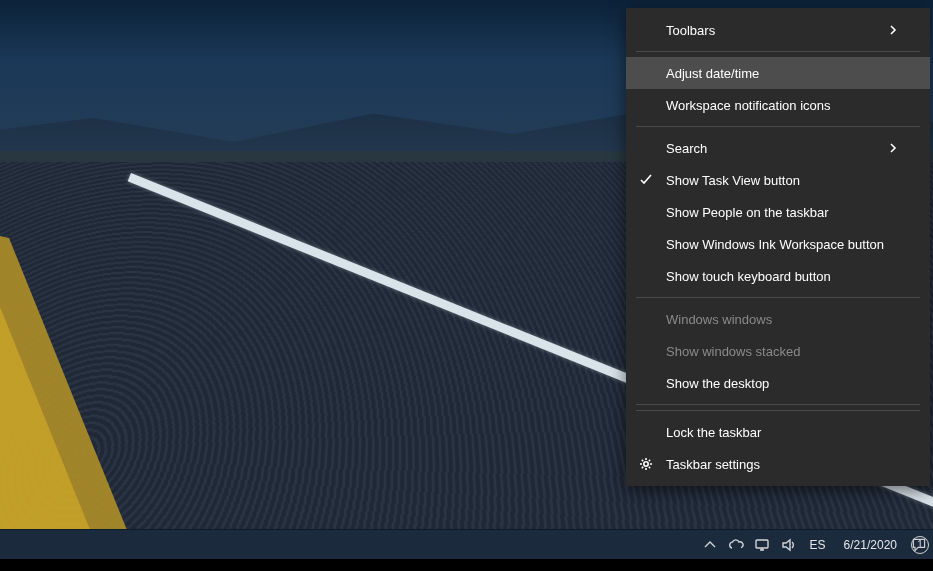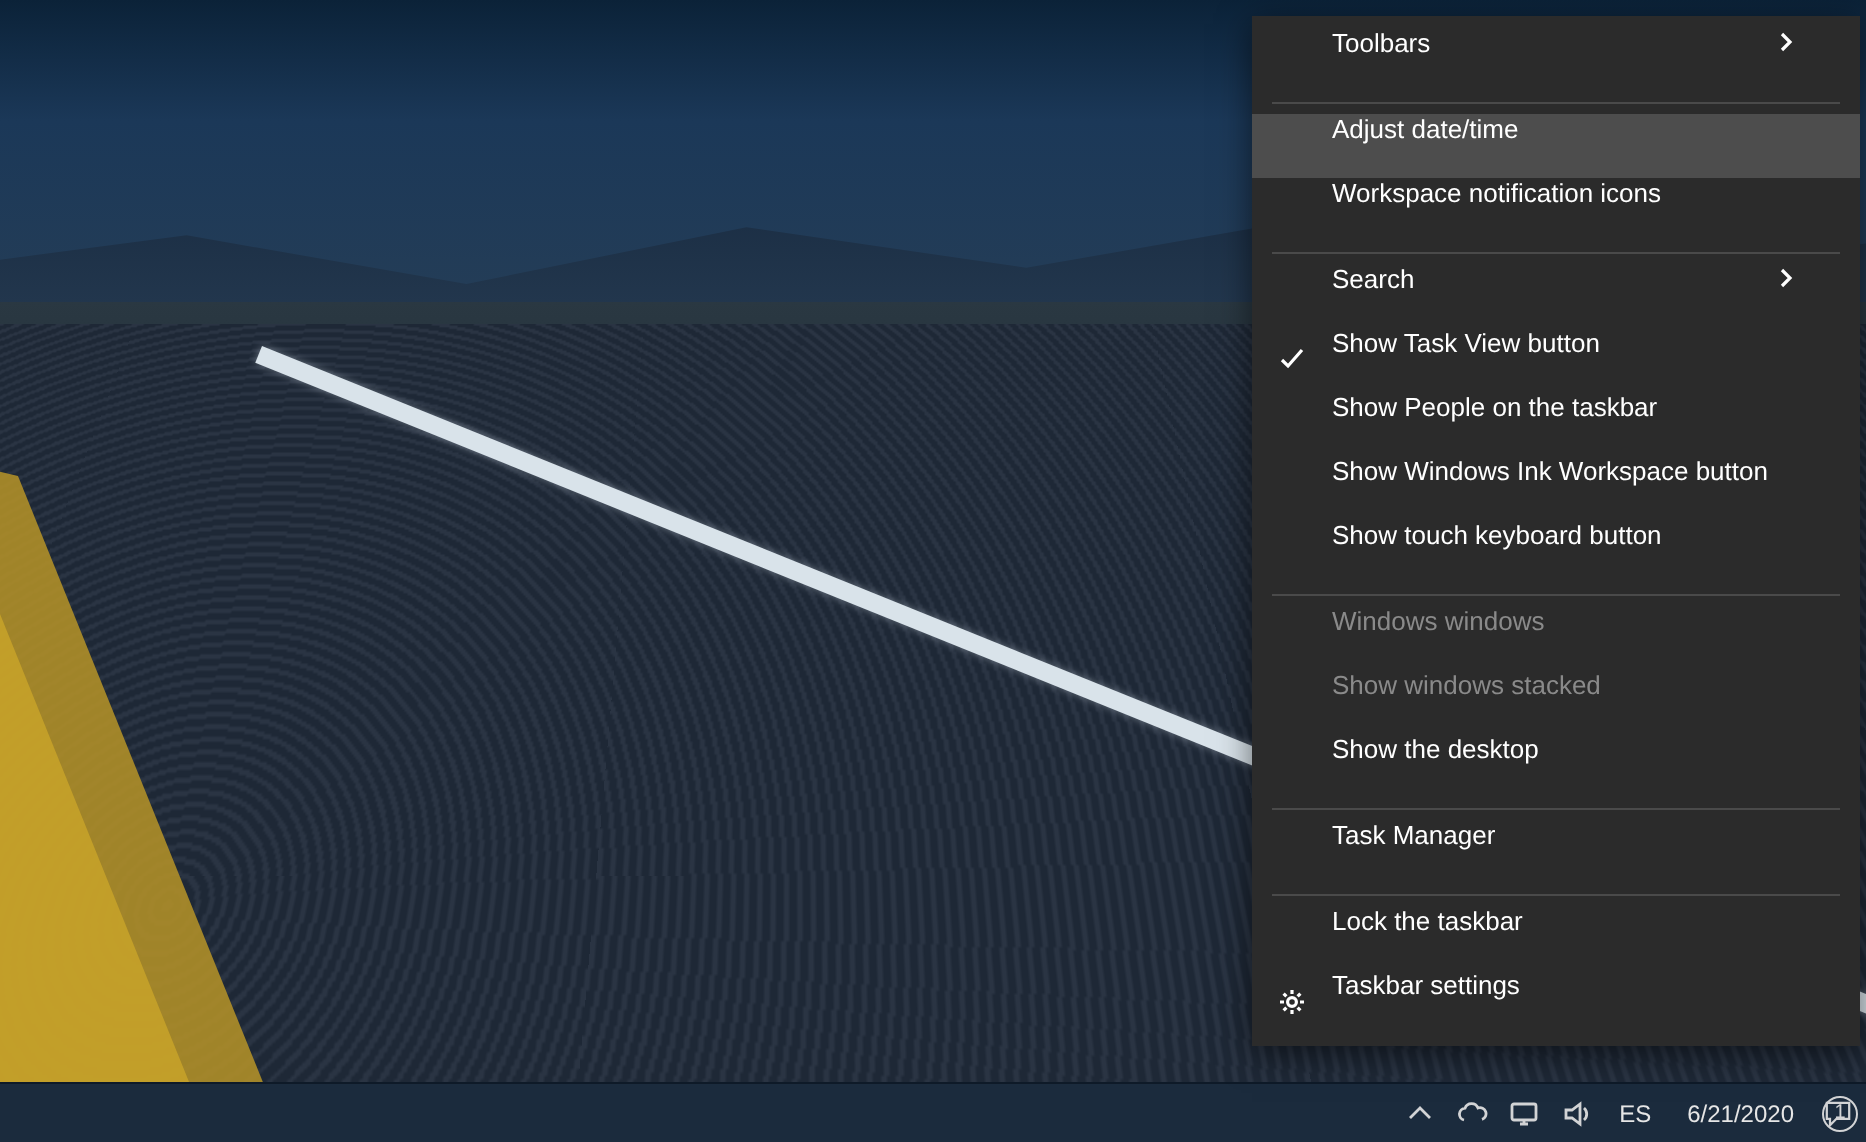--- a/index.html
+++ b/index.html
@@ -27,38 +27,38 @@
               transform:perspective(600px) rotateX(35deg); transform-origin:top center; }
   .lane-white{ position:absolute; left:14%; top:32%; width:130%; height:9px;
                background:#d9e3ea; transform:rotate(22deg); transform-origin:left top;
                box-shadow:0 0 4px rgba(220,230,240,.4); }
   .lane-yellow{ position:absolute; left:-2%; top:48%; width:55%; height:420px;
                background:#c9a329; transform:rotate(68deg) skewX(-35deg);
                transform-origin:left top; opacity:.85; }
   .lane-yellow.two{ left:1%; top:44%; background:#b79427; }
 
   
-  .taskbar { position:absolute; left:0; right:0; bottom:0; height:30px;
+  .taskbar { position:absolute; left:0; right:0; bottom:12px; height:30px;
              background:#1b2b3d; border-top:1px solid #0e1a28;
              display:flex; align-items:center; justify-content:flex-end;
              color:#e6e6e6; font-size:12px; padding-right:6px; }
   .tray    { display:flex; align-items:center; gap:10px; }
   .tray .ico{ width:16px; height:16px; display:flex; align-items:center; justify-content:center; opacity:.9; }
   .tray svg{ width:16px; height:16px; stroke:#e6e6e6; fill:none; stroke-width:1.4; }
   .badge   { position:relative; }
   .badge-circle{ position:absolute; width:18px; height:18px; border:1.3px solid #e6e6e6;
                  border-radius:50%; display:flex; align-items:center; justify-content:center;
                  font-size:10px; right:-2px; top:-1px; }
   .lang, .date { padding:0 4px; }
 
   
   .ctx { position:absolute; top:8px; right:3px; width:304px;
          background:#2b2b2b; color:#fff; font-size:13px;
          box-shadow:0 4px 16px rgba(0,0,0,.55); padding:6px 0; }
-  .ctx-item{ position:relative; display:flex; align-items:flex-start;
+  .ctx-item{ position:relative; display:flex; align-items:center;
              height:32px; padding:0 32px 0 40px; white-space:nowrap; cursor:default; }
   .ctx-item.hover{ background:#4d4d4d; }
   .ctx-item.disabled{ color:#8a8a8a; }
   .ctx-item .arrow{ margin-left:auto; }
   .ctx-item .arrow svg{ width:10px; height:10px; stroke:#fff; fill:none; stroke-width:1.6; }
   .ctx-item .lefticon{ position:absolute; left:12px; top:50%; transform:translateY(-50%);
                        width:16px; height:16px; display:flex; align-items:center; justify-content:center; }
   .ctx-item .lefticon svg{ width:14px; height:14px; stroke:#fff; fill:none; stroke-width:1.6; }
   .sep{ height:1px; margin:5px 10px; background:#4a4a4a; }
 </style>
@@ -165,23 +165,20 @@
   </div>
   <div class="ctx-item disabled">
     <span>Show windows stacked</span>
   </div>
   <div class="ctx-item">
     <span>Show the desktop</span>
   </div>
 
   <div class="sep"></div>
 
-  <div class="ctx-item">
-    <span>Task Manager</span>
-  </div>
 
   <div class="sep"></div>
 
   <div class="ctx-item">
     <span>Lock the taskbar</span>
   </div>
   <div class="ctx-item">
     <span class="lefticon">
       <svg viewBox="0 0 14 14">
           <circle cx="7" cy="7" r="2.2"></circle>

